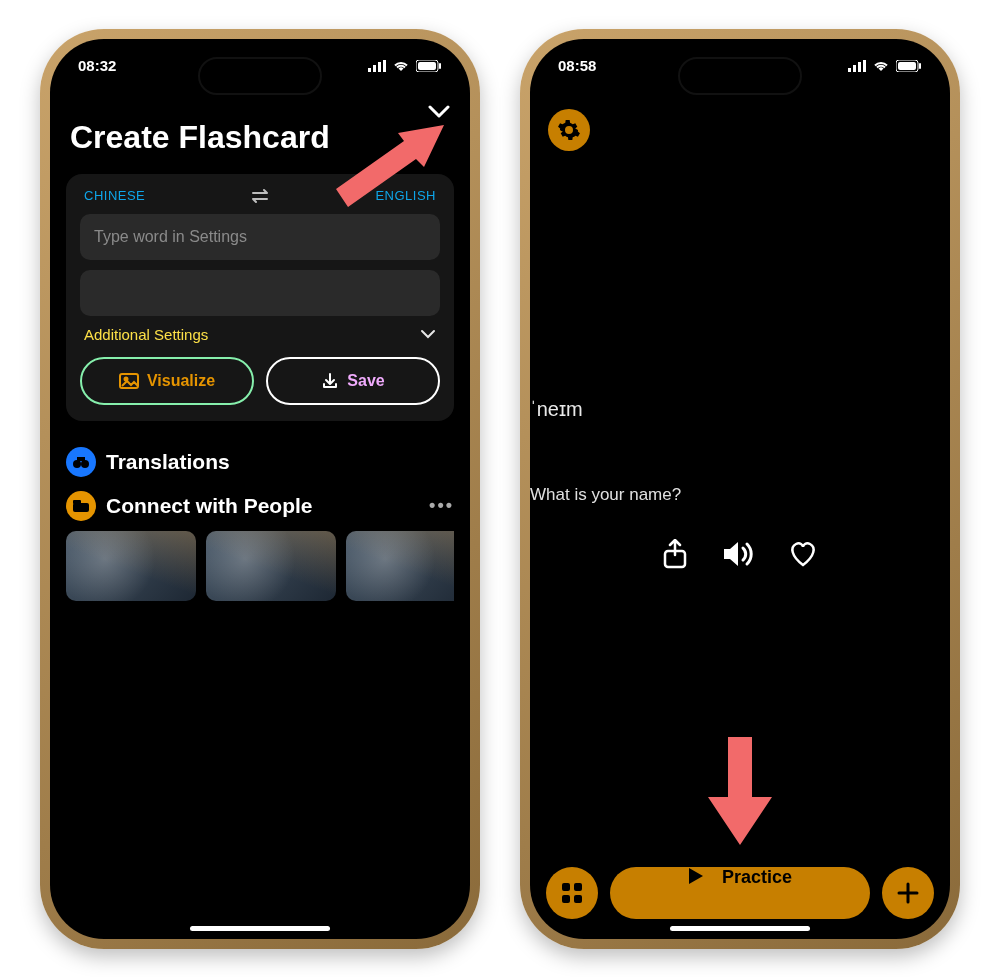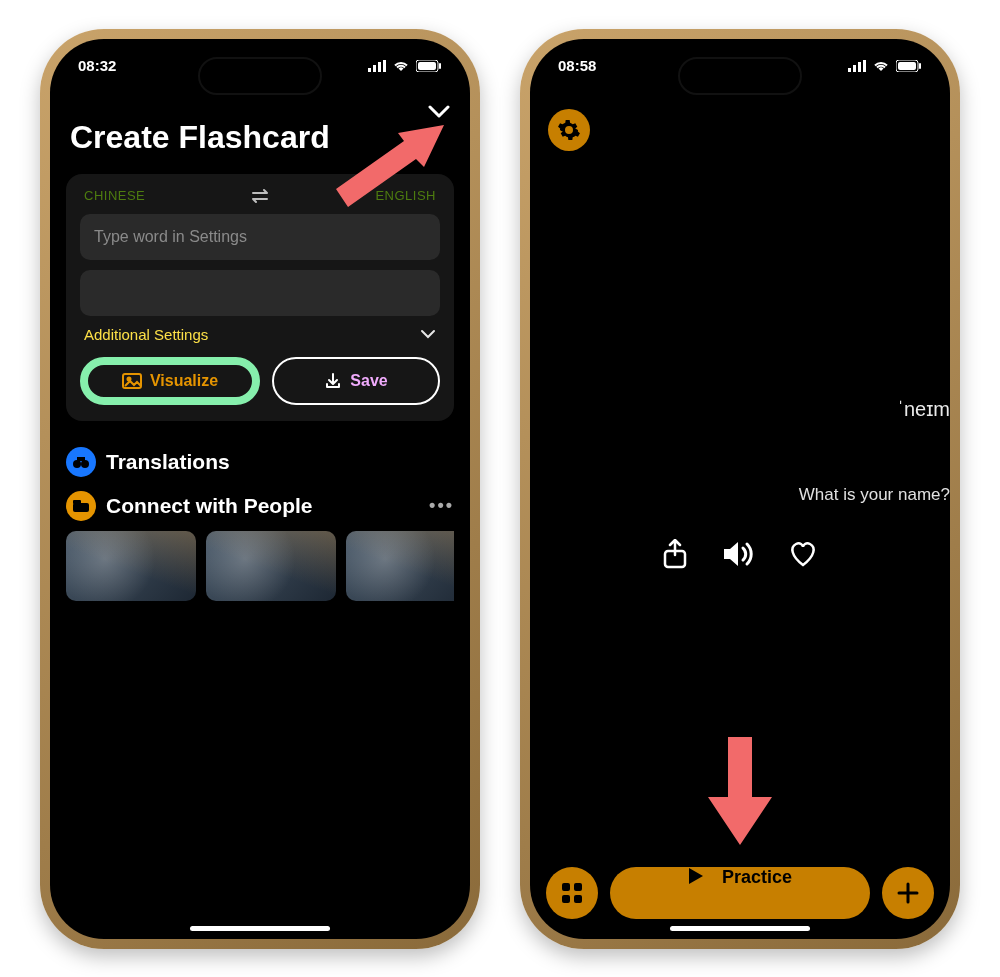--- a/index.html
+++ b/index.html
@@ -10,48 +10,48 @@
   .phone-inner{width:100%;height:100%;border-radius:54px;background:#000;overflow:hidden;position:relative;}
   .island{position:absolute;top:20px;left:50%;transform:translateX(-50%);width:120px;height:34px;background:#000;border-radius:20px;z-index:10;outline:2px solid #111;}
   .statusbar{position:absolute;top:0;left:0;right:0;height:54px;display:flex;align-items:center;justify-content:space-between;padding:0 28px;color:#fff;font-size:15px;font-weight:600;z-index:9;}
   .status-right{display:flex;align-items:center;gap:6px;}
   .screen{position:absolute;top:0;left:0;right:0;bottom:0;padding:56px 16px 16px;box-sizing:border-box;color:#fff;}
   .home-ind{position:absolute;bottom:8px;left:50%;transform:translateX(-50%);width:140px;height:5px;background:#fff;border-radius:3px;z-index:20;}
 
   
   .title{font-size:32px;font-weight:800;margin:24px 4px 18px;}
   .card{background:#161616;border-radius:16px;padding:12px 14px 16px;}
-  .langrow{display:flex;align-items:center;justify-content:space-between;font-size:13px;letter-spacing:.5px;color:#4d7c0f;margin:2px 4px 10px;}
+  .langrow{display:flex;align-items:center;justify-content:space-between;font-size:13px;letter-spacing:.5px;color:#0ea5e9;margin:2px 4px 10px;}
   .input{background:#2a2a2a;border-radius:10px;height:46px;display:flex;align-items:center;padding:0 14px;color:#8a8a8a;font-size:16px;margin-bottom:10px;}
   .input.empty{color:transparent;}
   .addl{display:flex;align-items:center;justify-content:space-between;font-size:15px;color:#fde047;margin:10px 4px 14px;}
   .btnrow{display:flex;gap:12px;}
   .btn{flex:1;height:48px;border-radius:28px;display:flex;align-items:center;justify-content:center;gap:8px;font-size:16px;font-weight:700;box-sizing:border-box;}
-  .btn.viz{border:8px solid #86efac;color:#e59400;}
+  .btn.viz{border:2px solid #86efac;color:#e59400;}
   .btn.save{border:2px solid #fff;color:#f0abfc;}
 
   .section{margin-top:26px;}
   .sec-head{display:flex;align-items:center;gap:10px;font-size:21px;font-weight:800;margin-bottom:10px;}
   .sec-icon{width:30px;height:30px;border-radius:15px;display:flex;align-items:center;justify-content:center;font-size:16px;}
   .sec-icon.blue{background:#1877ff;}
   .sec-icon.amber{background:#e59400;}
   .dots{margin-left:auto;color:#aaa;letter-spacing:2px;font-size:18px;}
   .strip{display:flex;gap:10px;overflow:hidden;}
   .tile{width:130px;flex:none;}
   .tile .pic{width:130px;height:120px;border-radius:10px;background:linear-gradient(135deg,#4a5a6a,#1d2733);position:relative;overflow:hidden;}
   .tile .pic::after{content:"";position:absolute;inset:0;background:radial-gradient(circle at 30% 40%,rgba(255,255,255,.25),transparent 50%),linear-gradient(200deg,rgba(255,180,80,.25),transparent 55%);}
   .tile .cap{font-size:14px;color:#ddd;margin-top:6px;line-height:1.2;}
   .strip.small .pic{height:70px;}
 
   
   .topchev{position:absolute;top:62px;right:20px;color:#fff;font-size:20px;}
 
   
   .gear-wrap{position:absolute;top:70px;left:18px;width:42px;height:42px;border-radius:21px;background:#c77f00;display:flex;align-items:center;justify-content:center;}
-  .r-center{position:absolute;top:300px;left:0;right:0;text-align:right;}
+  .r-center{position:absolute;top:300px;left:0;right:0;text-align:left;}
   .word{font-size:48px;font-weight:800;}
   .ipa{font-size:20px;color:#e9e9e9;margin-top:4px;}
   .def{font-size:18px;margin-top:30px;}
   .ex{font-size:17px;color:#e0e0e0;margin-top:10px;}
   .icons3{display:flex;justify-content:center;gap:34px;margin-top:34px;font-size:28px;}
 
   .bottombar{position:absolute;left:0;right:0;bottom:20px;display:flex;align-items:center;justify-content:space-between;padding:0 16px;gap:12px;}
   .circ{width:52px;height:52px;border-radius:26px;background:#c77f00;display:flex;align-items:center;justify-content:center;color:#000;font-size:24px;font-weight:700;}
   .practice{flex:1;height:52px;border-radius:28px;background:#c77f00;display:flex;align-items:flex-start;justify-content:center;gap:18px;color:#000;font-size:18px;font-weight:800;}
 

